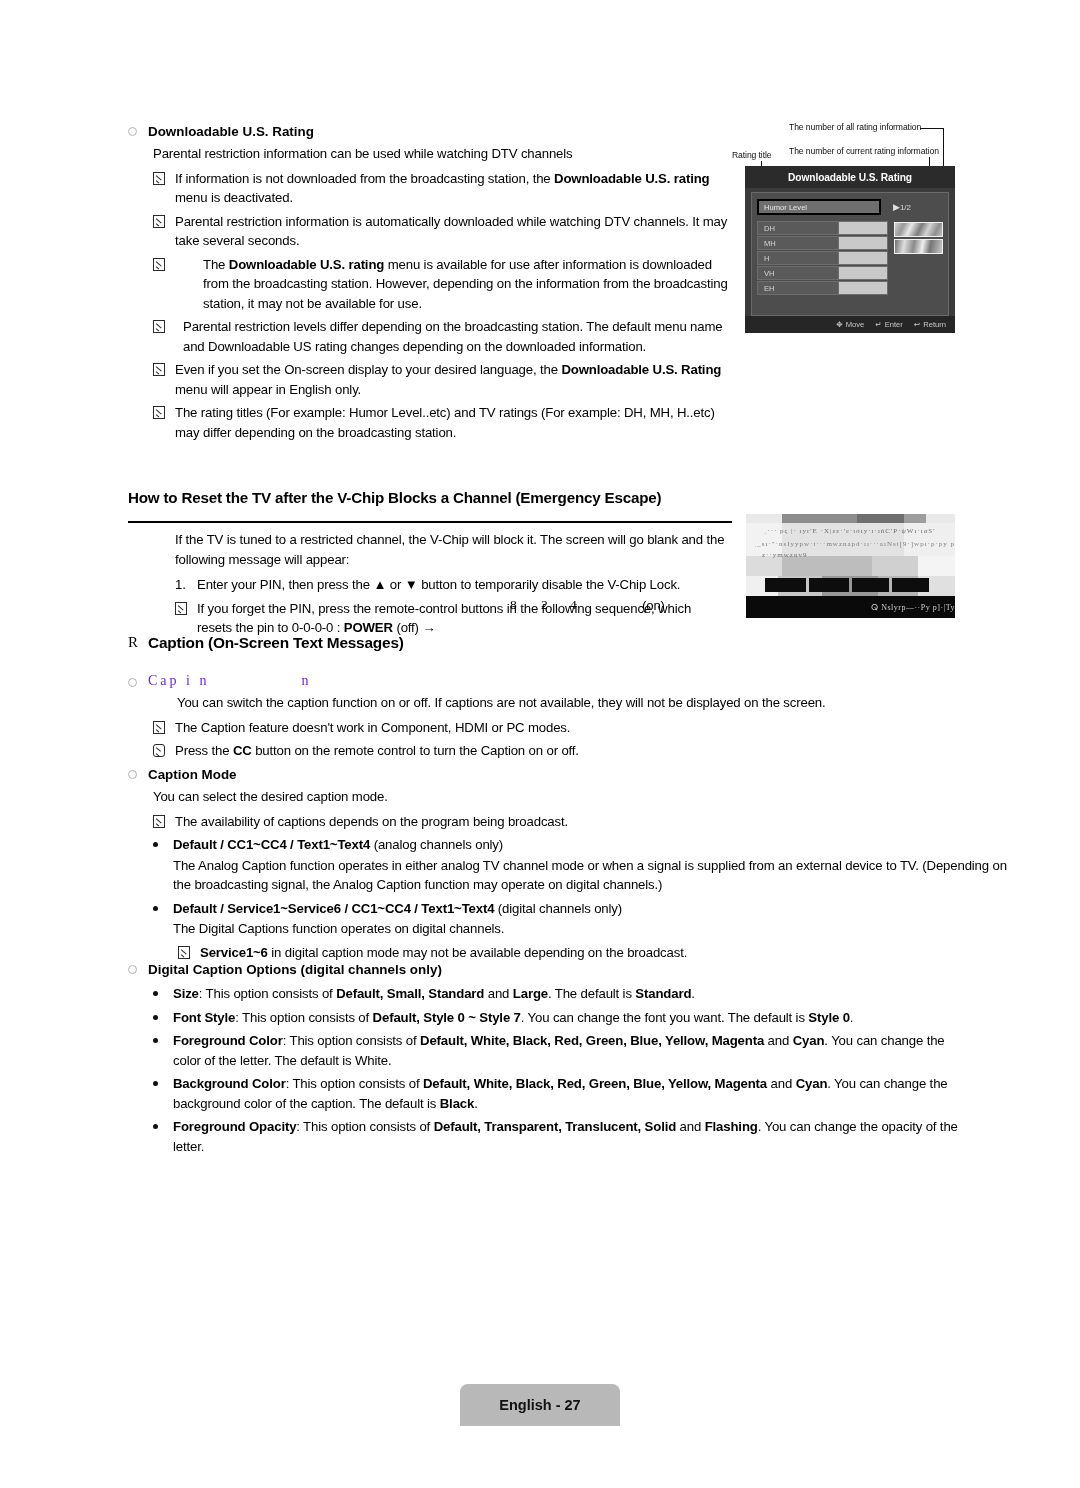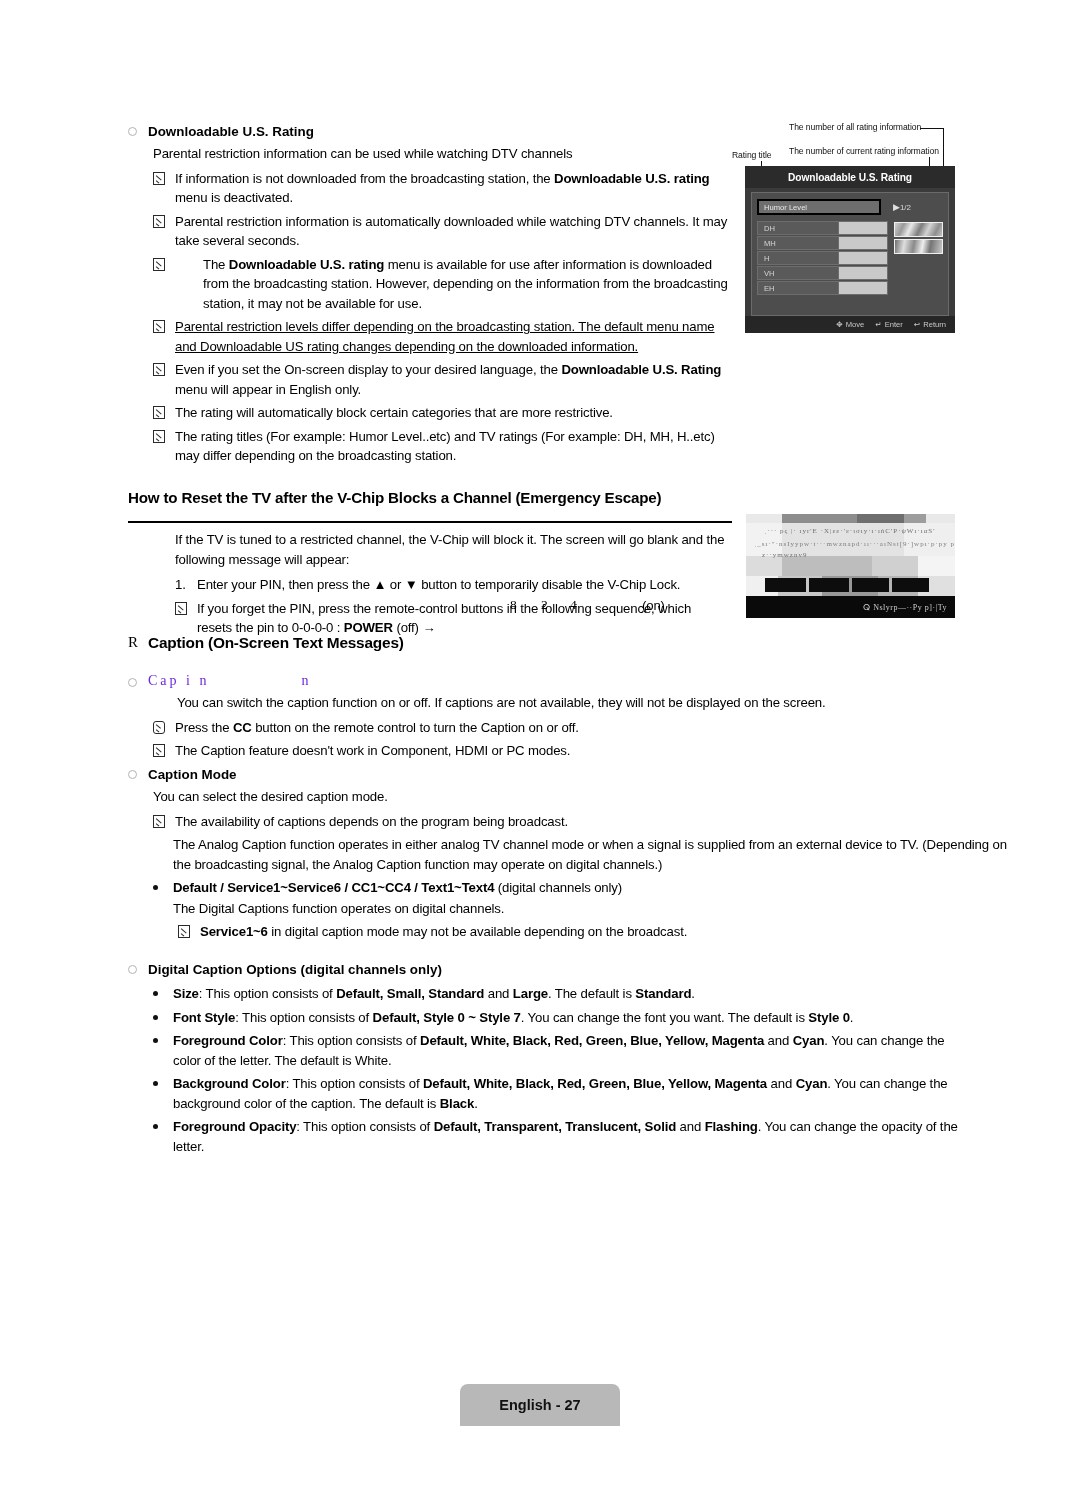--- a/index.html
+++ b/index.html
@@ -313,21 +313,20 @@
   }
   .tv-blackbar { position: absolute; background: #0d0d0d; }
   .tv-bottom {
     position: absolute;
     left: 0; bottom: 0;
     width: 209px; height: 22px;
     background: #0a0a0a;
     display: flex;
     align-items: center;
     justify-content: flex-end;
-    padding-right: 8px;
     box-sizing: border-box;
   }
 
   
   .footer-tab {
     position: absolute;
     left: 460px;
     top: 1384px;
     width: 160px;
     height: 42px;
@@ -363,29 +362,25 @@
         <div class="row" style="margin-left: 25px; margin-top: 4px;">
           <span class="marker note-icon"></span>
           <span class="body-text" style="margin-left: 10px; width: 575px;"><span>Parental restriction information is automatically downloaded while watching DTV channels. It may take several seconds.</span></span>
         </div>
         <div class="row" style="margin-left: 25px; margin-top: 4px; gap: 28px;">
           <span class="marker note-icon"></span>
           <span class="body-text" style="margin-left: 10px; width: 575px;"><span>The </span><span class="b">Downloadable U.S. rating</span><span> menu is available for use after information is downloaded from the broadcasting station. However, depending on the information from the broadcasting station, it may not be available for use.</span></span>
         </div>
         <div class="row" style="margin-left: 25px; margin-top: 4px;">
           <span class="marker note-icon"></span>
-          <span class="body-text" style="margin-left: 10px; width: 575px; text-decoration: underline;"><span>Parental restriction levels differ depending on the broadcasting station. The default menu name and Downloadable US rating changes depending on the downloaded information.</span></span>
+          <span class="body-text" style="margin-left: 18px; width: 575px;"><span>Parental restriction levels differ depending on the broadcasting station. The default menu name and Downloadable US rating changes depending on the downloaded information.</span></span>
         </div>
         <div class="row" style="margin-left: 25px; margin-top: 4px;">
           <span class="marker note-icon"></span>
           <span class="body-text" style="margin-left: 10px; width: 575px;"><span>Even if you set the On-screen display to your desired language, the </span><span class="b">Downloadable U.S. Rating</span><span> menu will appear in English only.</span></span>
-        </div>
-        <div class="row" style="margin-left: 25px; margin-top: 4px;">
-          <span class="marker note-icon"></span>
-          <span class="body-text" style="margin-left: 10px; width: 575px;"><span>The rating will automatically block certain categories that are more restrictive.</span></span>
         </div>
         <div class="row" style="margin-left: 25px; margin-top: 4px;">
           <span class="marker note-icon"></span>
           <span class="body-text" style="margin-left: 10px; width: 575px;"><span>The rating titles (For example: Humor Level..etc) and TV ratings (For example: DH, MH, H..etc) may differ depending on the broadcasting station.</span></span>
         </div>
       </div>
   </div>
 
   <div>
     <div class="callout" style="left:732px;top:150px;">Rating title</div>
@@ -520,44 +515,48 @@
     <div class="row" style="margin-top:21px;">
       <span class="marker circ-bullet"></span>
       <span class="degraded" style="margin-left:11px;">Cap  i  n</span>
       <span class="degraded" style="margin-left:92px;">n</span>
     </div>
 
     <div class="body-text" style="margin-left:49px;margin-top:4px;">You can switch the caption function on or off. If captions are not available, they will not be displayed on the screen.</div>
 
     <div id="cap-notes" style="margin-top:5px;">
         <div class="row" style="margin-left: 25px; margin-top: 4px;">
+          <span class="marker note-icon"></span>
+          <span class="body-text" style="margin-left: 10px;"><span>The Caption feature doesn't work in Component, HDMI or PC modes.</span></span>
+        </div>
+        <div class="row" style="margin-left: 25px; margin-top: 4px;">
           <span class="marker rc-icon"></span>
           <span class="body-text" style="margin-left: 10px;"><span>Press the </span><span class="b">CC</span><span> button on the remote control to turn the Caption on or off.</span></span>
-        </div>
-        <div class="row" style="margin-left: 25px; margin-top: 4px;">
-          <span class="marker note-icon"></span>
-          <span class="body-text" style="margin-left: 10px;"><span>The Caption feature doesn't work in Component, HDMI or PC modes.</span></span>
         </div>
       </div>
   </div>
 
   <div style="position:absolute;left:128px;top:765px;width:830px;">
     <div class="row">
       <span class="marker circ-bullet"></span>
       <span class="sec-head" style="margin-left:11px;">Caption Mode</span>
     </div>
 
     <div class="body-text" style="margin-left:25px;margin-top:3px;">You can select the desired caption mode.</div>
 
     <div class="row" style="margin-left:25px;margin-top:5px;">
       <span class="marker note-icon"></span>
       <span class="body-text" style="margin-left:10px;">The availability of captions depends on the program being broadcast.</span>
     </div>
 
     <div id="capmode-bullets" style="margin-top:4px;">
+        <div class="row" style="margin-left: 25px; margin-top: 4px;">
+          <span class="marker dot-bullet"></span>
+          <span class="body-text" style="margin-left: 15px;"><span class="b">Default / CC1~CC4 / Text1~Text4</span><span> (analog channels only)</span></span>
+        </div>
         <div class="body-text" style="margin-left: 45px; margin-top: 1px; width: 835px;">The Analog Caption function operates in either analog TV channel mode or when a signal is supplied from an external device to TV. (Depending on the broadcasting signal, the Analog Caption function may operate on digital channels.)</div>
         <div class="row" style="margin-left: 25px; margin-top: 4px;">
           <span class="marker dot-bullet"></span>
           <span class="body-text" style="margin-left: 15px;"><span class="b">Default / Service1~Service6 / CC1~CC4 / Text1~Text4</span><span> (digital channels only)</span></span>
         </div>
         <div class="body-text" style="margin-left: 45px; margin-top: 1px; width: 835px;">The Digital Captions function operates on digital channels.</div>
       </div>
 
     <div class="row" style="margin-left:50px;margin-top:4px;">
       <span class="marker note-icon"></span>

